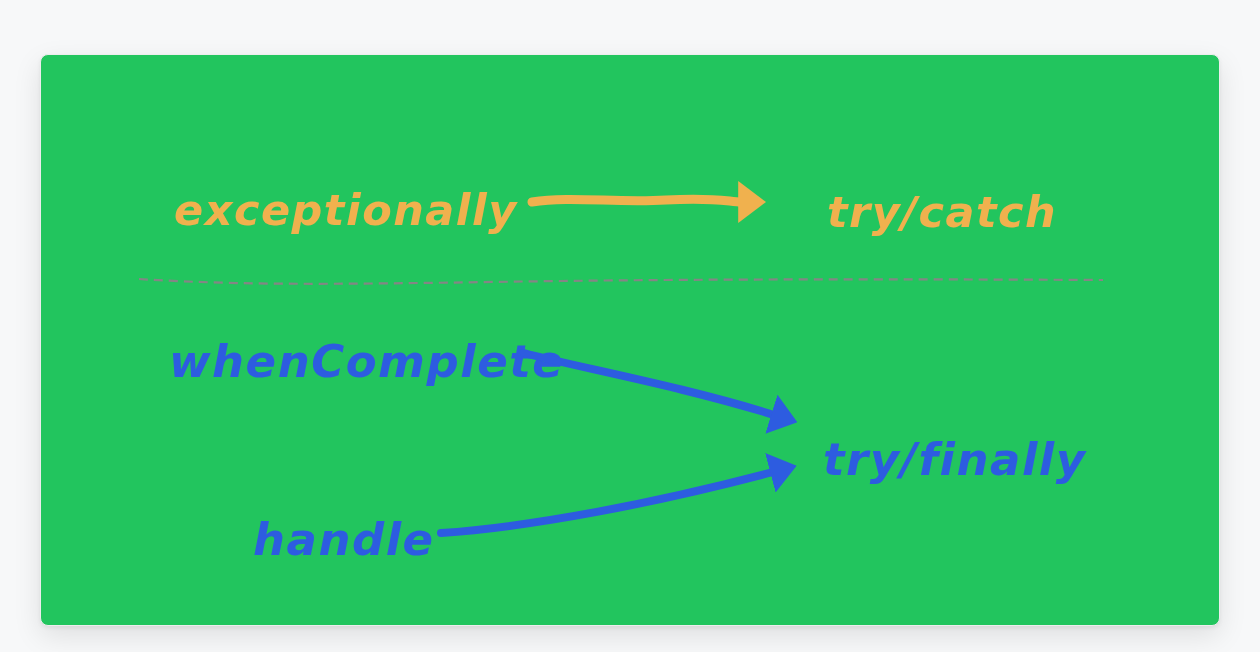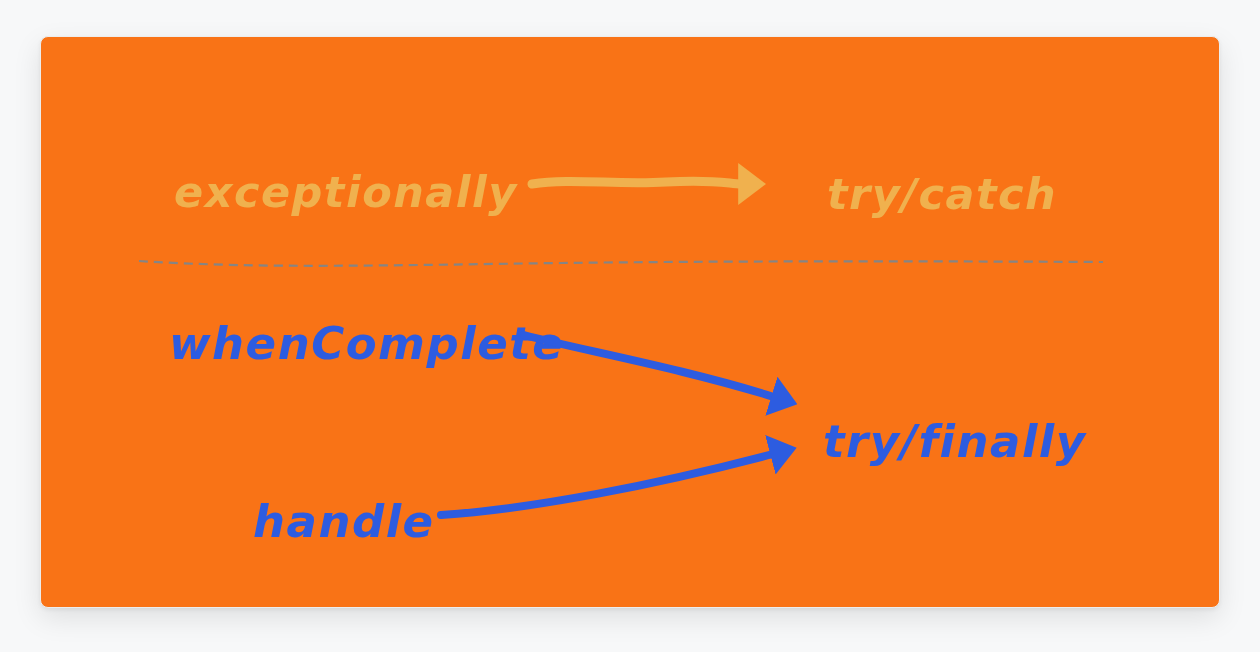--- a/index.html
+++ b/index.html
@@ -7,24 +7,24 @@
     padding: 0;
     width: 1260px;
     height: 652px;
     background: #f7f8f9;
     font-family: "DejaVu Sans", sans-serif;
     overflow: hidden;
   }
   .card {
     position: absolute;
     left: 40px;
-    top: 36px;
+    top: 54px;
     width: 1178px;
     height: 570px;
-    background: #f97316;
+    background: #22c55e;
     border: 1px solid #ededed;
     border-radius: 8px;
     box-shadow: 0 2px 4px rgba(0,0,0,0.06), 0 10px 28px rgba(0,0,0,0.10);
   }
   .diagram-svg {
     position: absolute;
     inset: 0;
     width: 100%;
     height: 100%;
   }

